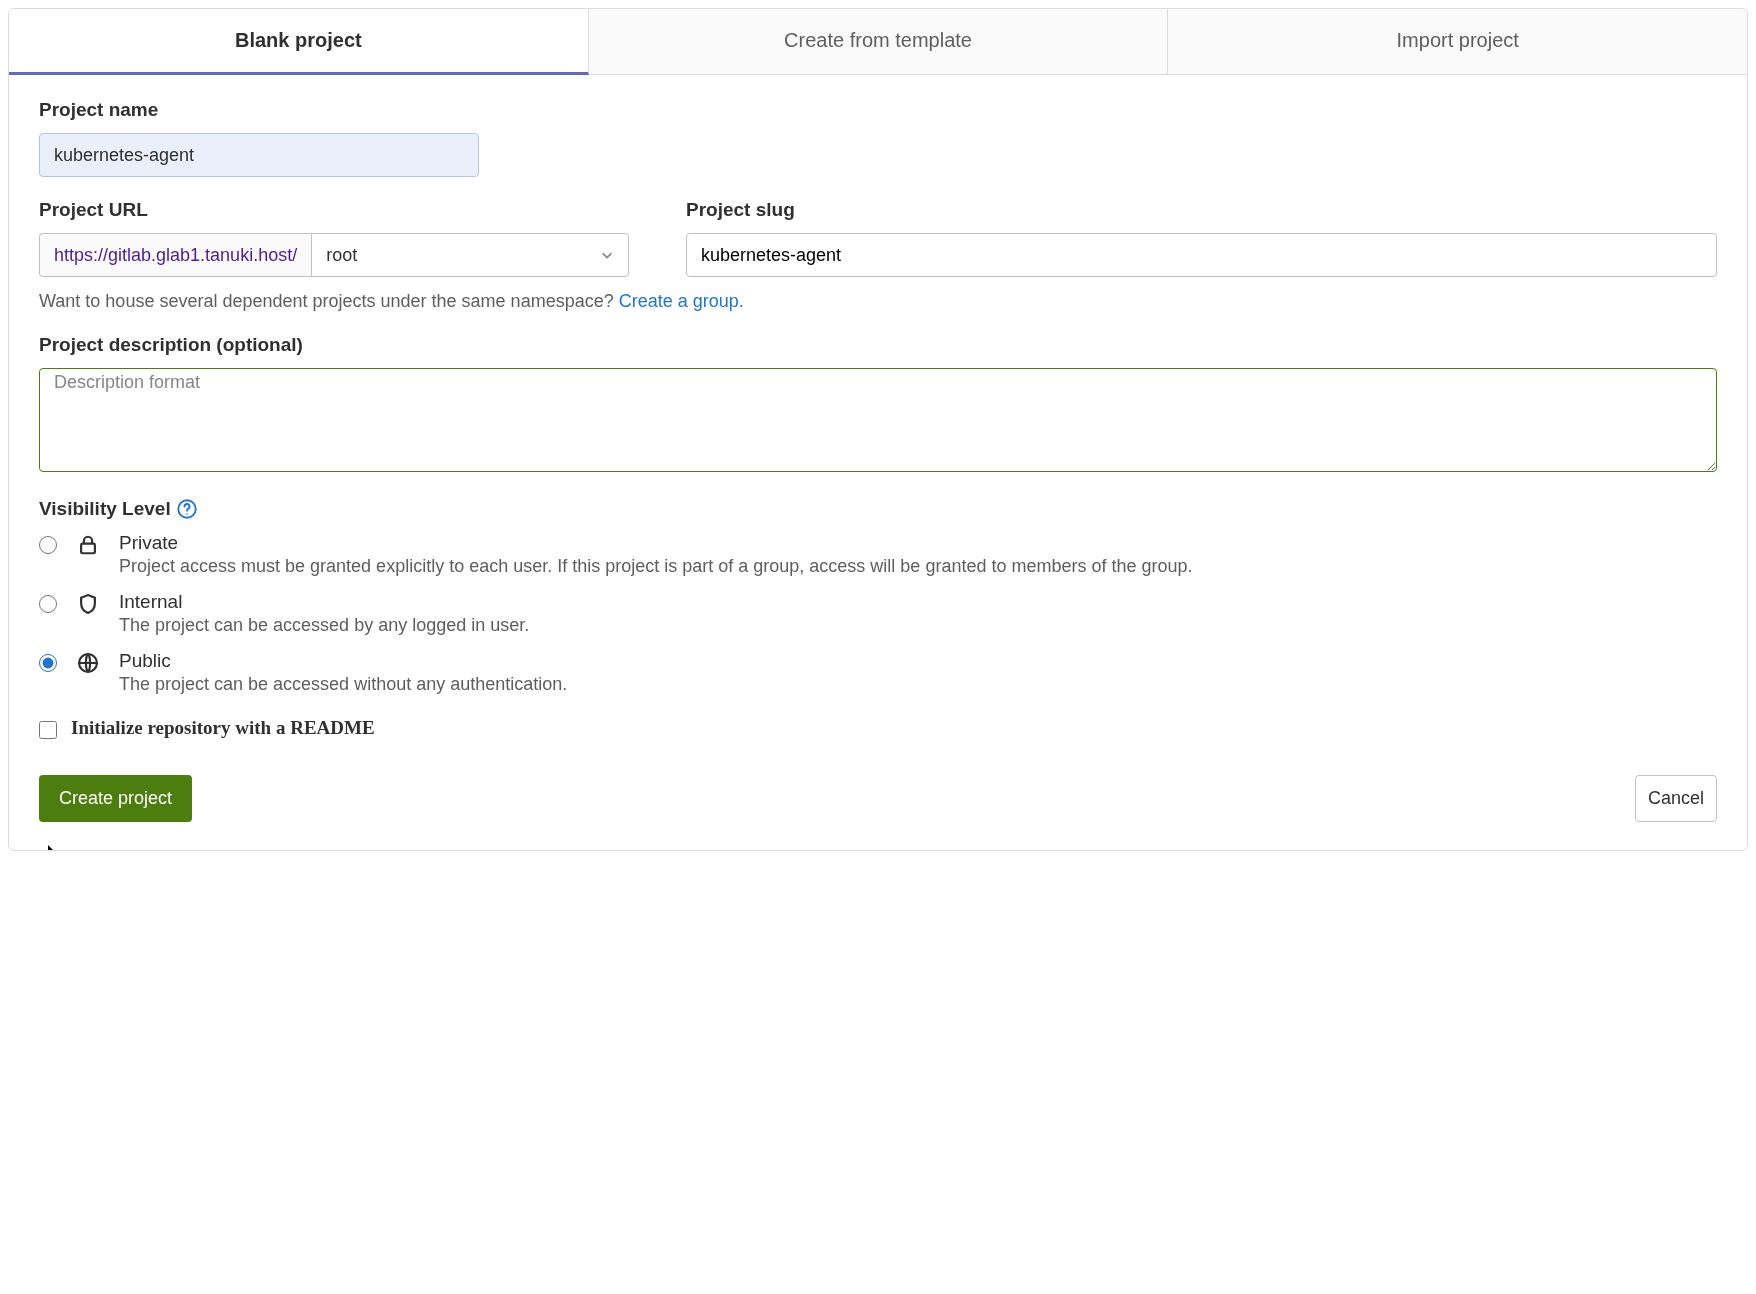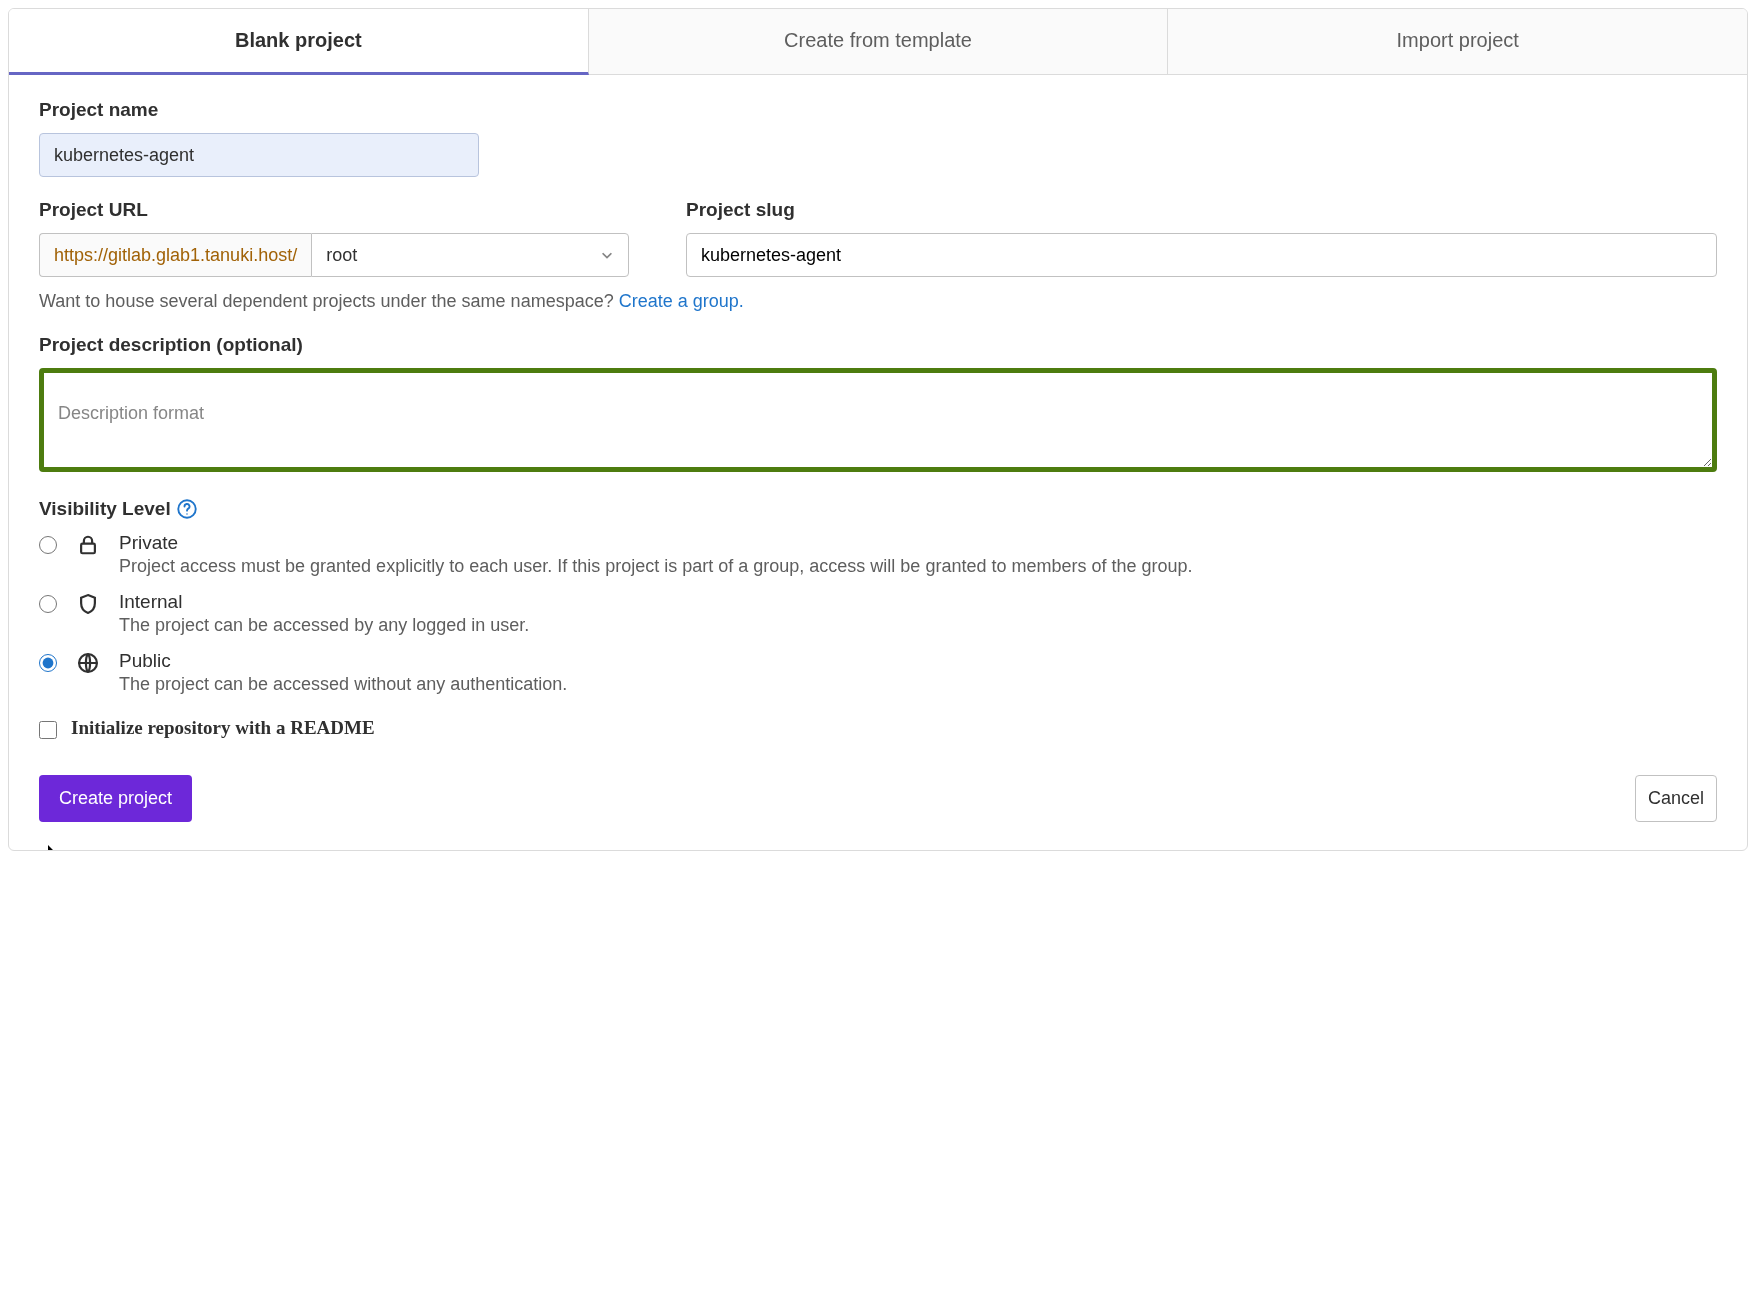--- a/index.html
+++ b/index.html
@@ -67,21 +67,21 @@
   display: flex;
   width: 590px;
   height: 44px;
 }
 .url-prefix {
   border: 1px solid #c1c1c1;
   border-right: none;
   border-radius: 4px 0 0 4px;
   background: #fafafa;
   font-size: 18px;
-  color: #a16207;
+  color: #4c1d95;
   display: flex;
   align-items: center;
   padding: 0 14px;
 }
 .namespace-select {
   flex: 1;
   border: 1px solid #c1c1c1;
   border-radius: 0 4px 4px 0;
   background: #fff;
   font-size: 18px;
@@ -104,24 +104,24 @@
 }
 .hint {
   font-size: 18px;
   color: #5e5e5e;
   margin-top: 14px;
 }
 .link { color: #1f75cb; cursor: pointer; }
 .textarea {
   width: 100%;
   height: 104px;
-  border: 5px solid #4d7c0f;
-  border-radius: 4px;
-  font-size: 18px;
-  padding: 30px 14px;
+  border: 1px solid #4d7c0f;
+  border-radius: 4px;
+  font-size: 18px;
+  padding: 3px 14px;
   resize: vertical;
   font-family: inherit;
 }
 .textarea::placeholder { color: #868686; }
 .help-icon {
   color: #1f75cb;
   width: 20px; height: 20px;
 }
 .radio-row {
   display: flex;
@@ -156,21 +156,21 @@
   cursor: pointer;
 }
 .cb-title { font-weight: 600; font-size: 19px; font-family: Liberation Serif, serif; }
 .cb-desc { font-size: 18px; color: #5e5e5e; margin-top: 4px; }
 .actions {
   display: flex;
   justify-content: space-between;
   margin-top: 36px;
 }
 .btn-primary {
-  background: #6d28d9;
+  background: #4d7c0f;
   color: #fff;
   border: none;
   border-radius: 4px;
   font-size: 18px;
   padding: 12px 20px;
   cursor: pointer;
 }
 .btn-secondary {
   background: #fff;
   color: #303030;

